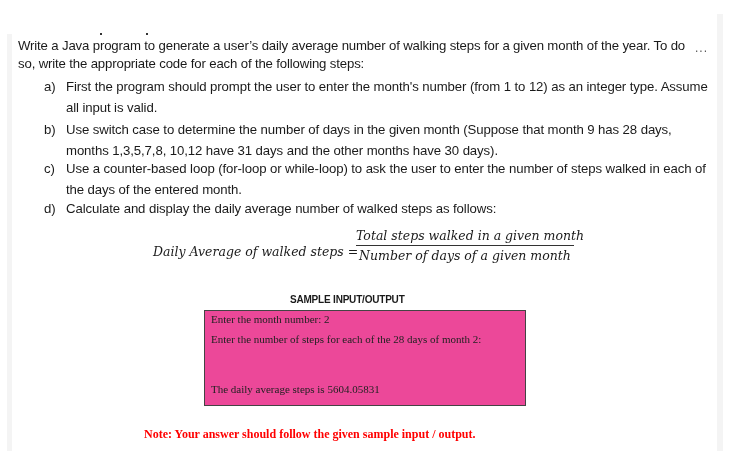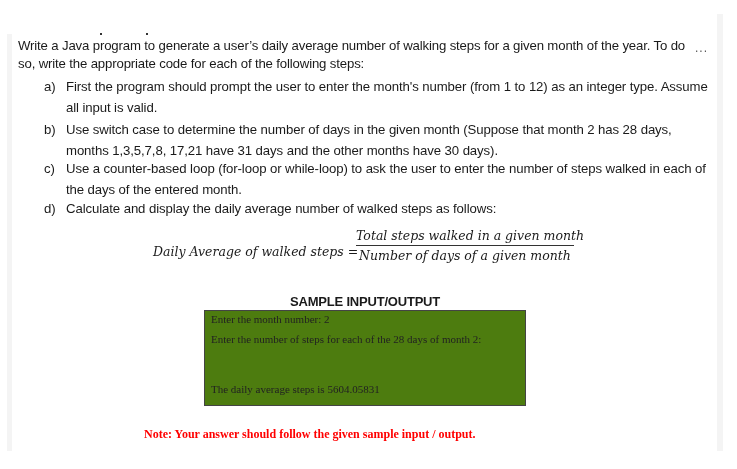--- a/index.html
+++ b/index.html
@@ -12,22 +12,22 @@
     .more { position: absolute; left: 695px; top: 41px; font-size: 12px; color: #555; letter-spacing: 1px; cursor: pointer; }
     .item { position: absolute; left: 44px; font-size: 13.2px; line-height: 21px; letter-spacing: -0.1px; }
     .item .lbl { position: absolute; left: 0; top: 0; width: 22px; }
     .item .txt { position: absolute; left: 22px; top: 0; width: 650px; }
     .formula { position: absolute; left: 153px; top: 228px; font-family: "DejaVu Serif", serif; font-style: italic; font-size: 12.5px; color: #1a1a1a; }
     .formula .lhs { position: absolute; left: 0; top: 16px; white-space: nowrap; }
     .formula .frac { position: absolute; left: 203px; top: 0; width: 218px; text-align: center; }
     .formula .num { display: block; white-space: nowrap; padding-bottom: 2px; }
     .formula .bar { display: block; height: 1px; background: #333; }
     .formula .den { display: block; white-space: nowrap; padding-top: 2px; }
-    .sample-title { position: absolute; left: 290px; top: 294px; font-size: 13px; font-weight: bold; letter-spacing: -0.2px; }
-    .sample-box { position: absolute; left: 204px; top: 310px; width: 320px; height: 94px; border: 1px solid #444; background: #4d7c0f; font-family: "Liberation Serif", serif; font-size: 11px; color: #222; }
+    .sample-title { position: absolute; left: 290px; top: 294px; font-size: 10px; font-weight: bold; letter-spacing: -0.2px; }
+    .sample-box { position: absolute; left: 204px; top: 310px; width: 320px; height: 94px; border: 1px solid #444; background: #ec4899; font-family: "Liberation Serif", serif; font-size: 11px; color: #222; }
     .sample-box .ln { position: absolute; left: 6px; white-space: nowrap; }
     .note { position: absolute; left: 144px; top: 427px; font-family: "Liberation Serif", serif; font-weight: bold; font-size: 12px; color: #ff0000; white-space: nowrap; }
   </style>
 </head>
 <body>
 
 <div class="page"></div>
 <div class="strip-left"></div>
 <div class="strip-right"></div>
 <div class="dot" style="left:100px"></div>
@@ -35,21 +35,21 @@
 
 <div class="intro">Write a Java program to generate a user’s daily average number of walking steps for a given month of the year. To do so, write the appropriate code for each of the following steps:</div>
 <div class="more">...</div>
 
 <div class="item" style="top:76px; height:42px">
   <span class="lbl">a)</span>
   <span class="txt">First the program should prompt the user to enter the month's number (from 1 to 12) as an integer type. Assume all input is valid.</span>
 </div>
 <div class="item" style="top:119px; height:42px">
   <span class="lbl">b)</span>
-  <span class="txt">Use switch case to determine the number of days in the given month (Suppose that month 2 has 28 days, months 1,3,5,7,8, 17,21 have 31 days and the other months have 30 days).</span>
+  <span class="txt">Use switch case to determine the number of days in the given month (Suppose that month 9 has 28 days, months 1,3,5,7,8, 10,12 have 31 days and the other months have 30 days).</span>
 </div>
 <div class="item" style="top:158px; height:42px">
   <span class="lbl">c)</span>
   <span class="txt">Use a counter-based loop (for-loop or while-loop) to ask the user to enter the number of steps walked in each of the days of the entered month.</span>
 </div>
 <div class="item" style="top:198px; height:21px">
   <span class="lbl">d)</span>
   <span class="txt">Calculate and display the daily average number of walked steps as follows:</span>
 </div>
 

